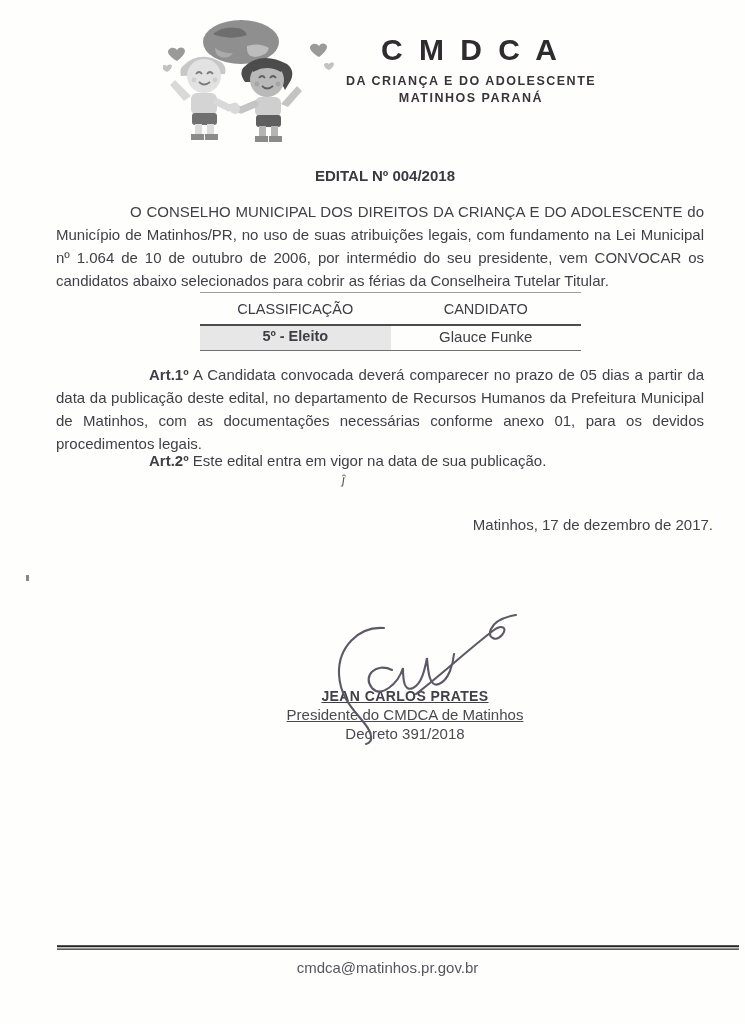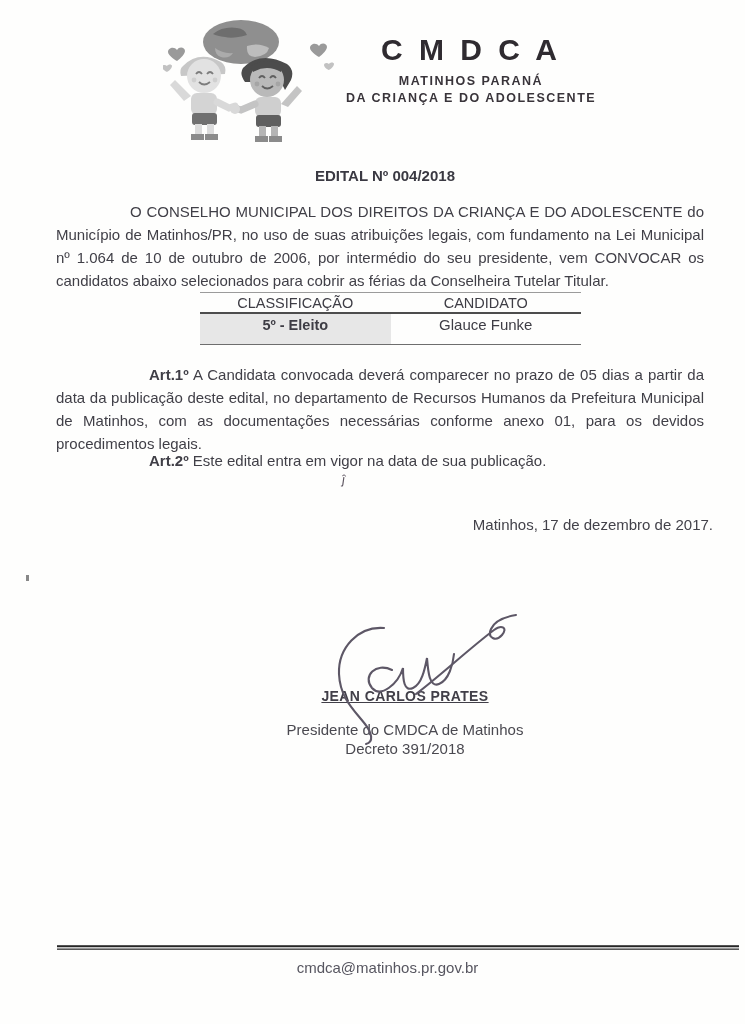--- a/index.html
+++ b/index.html
@@ -77,25 +77,25 @@
     border-collapse: collapse;
     font-size: 14.5px;
     color: #3e3d45;
   }
   .conv-table thead tr { border-top: 1.5px solid #9b9b9b; border-bottom: 2px solid #4d4d4d; }
   .conv-table tbody tr { border-bottom: 1.5px solid #6e6e6e; }
   .conv-table th {
     font-weight: 400;
     text-align: center;
     padding: 2px 4px 1px;
-    height: 20px;
+    height: 32px;
   }
   .conv-table td {
     text-align: center;
-    padding: 2px 4px 11px;
+    padding: 2px 4px 5px;
     height: 20px;
     font-size: 15px;
   }
   .cell-class { font-weight: 700; background: #e7e7e7; font-size: 14.5px !important; }
 
   
   .date-line {
     position: absolute;
     top: 516px; right: 32px;
     font-size: 15px;
@@ -136,21 +136,21 @@
     font-weight: 700;
     text-decoration: underline;
     letter-spacing: .4px;
     color: #413f48;
   }
   .sig-role, .sig-decree {
     font-size: 15px;
     line-height: 19px;
     color: #4a4950;
   }
-  .sig-role { margin-top: 16px; }
+  .sig-role { margin-top: 1px; text-decoration: underline; }
 
   
   .footer-rule {
     position: absolute;
     left: 57px; right: 6px;
     top: 945px; height: 5px;
     background: linear-gradient(to bottom, #6b6b6b 0%, #262626 30%, #ededed 55%, #8a8a8a 72%, #3c3c3c 100%);
   }
   .footer-text {
     position: absolute;
@@ -210,22 +210,22 @@
       <rect x="96" y="112" width="7" height="10" fill="#b5b5b5"></rect>
       <rect x="108" y="112" width="7" height="10" fill="#b5b5b5"></rect>
       <path d="M92 122 h13 v6 h-13z M106 122 h13 v6 h-13z" fill="#8b8b8b"></path>
 
       <circle cx="72" cy="95" r="5" fill="#d9d9d9"></circle>
     </svg>
   </div>
 
   <div class="org-block">
     <div class="org-acronym">C M D C A</div>
+    <div class="org-line">DA CRIANÇA E DO ADOLESCENTE</div>
     <div class="org-line">MATINHOS PARANÁ</div>
-    <div class="org-line">DA CRIANÇA E DO ADOLESCENTE</div>
   </div>
 
   <div class="doc-title">EDITAL Nº 004/2018</div>
 
   <p class="para para-intro"><span>O CONSELHO MUNICIPAL DOS DIREITOS DA CRIANÇA E DO ADOLESCENTE do Município de Matinhos/PR, no uso de suas atribuições legais, com fundamento na Lei Municipal nº 1.064 de 10 de outubro de 2006, por intermédio do seu presidente, vem CONVOCAR os candidatos abaixo selecionados para cobrir as férias da Conselheira Tutelar Titular.</span></p>
 
   <table class="conv-table">
     <thead>
       <tr>
         <th style="width:50%">CLASSIFICAÇÃO</th>

